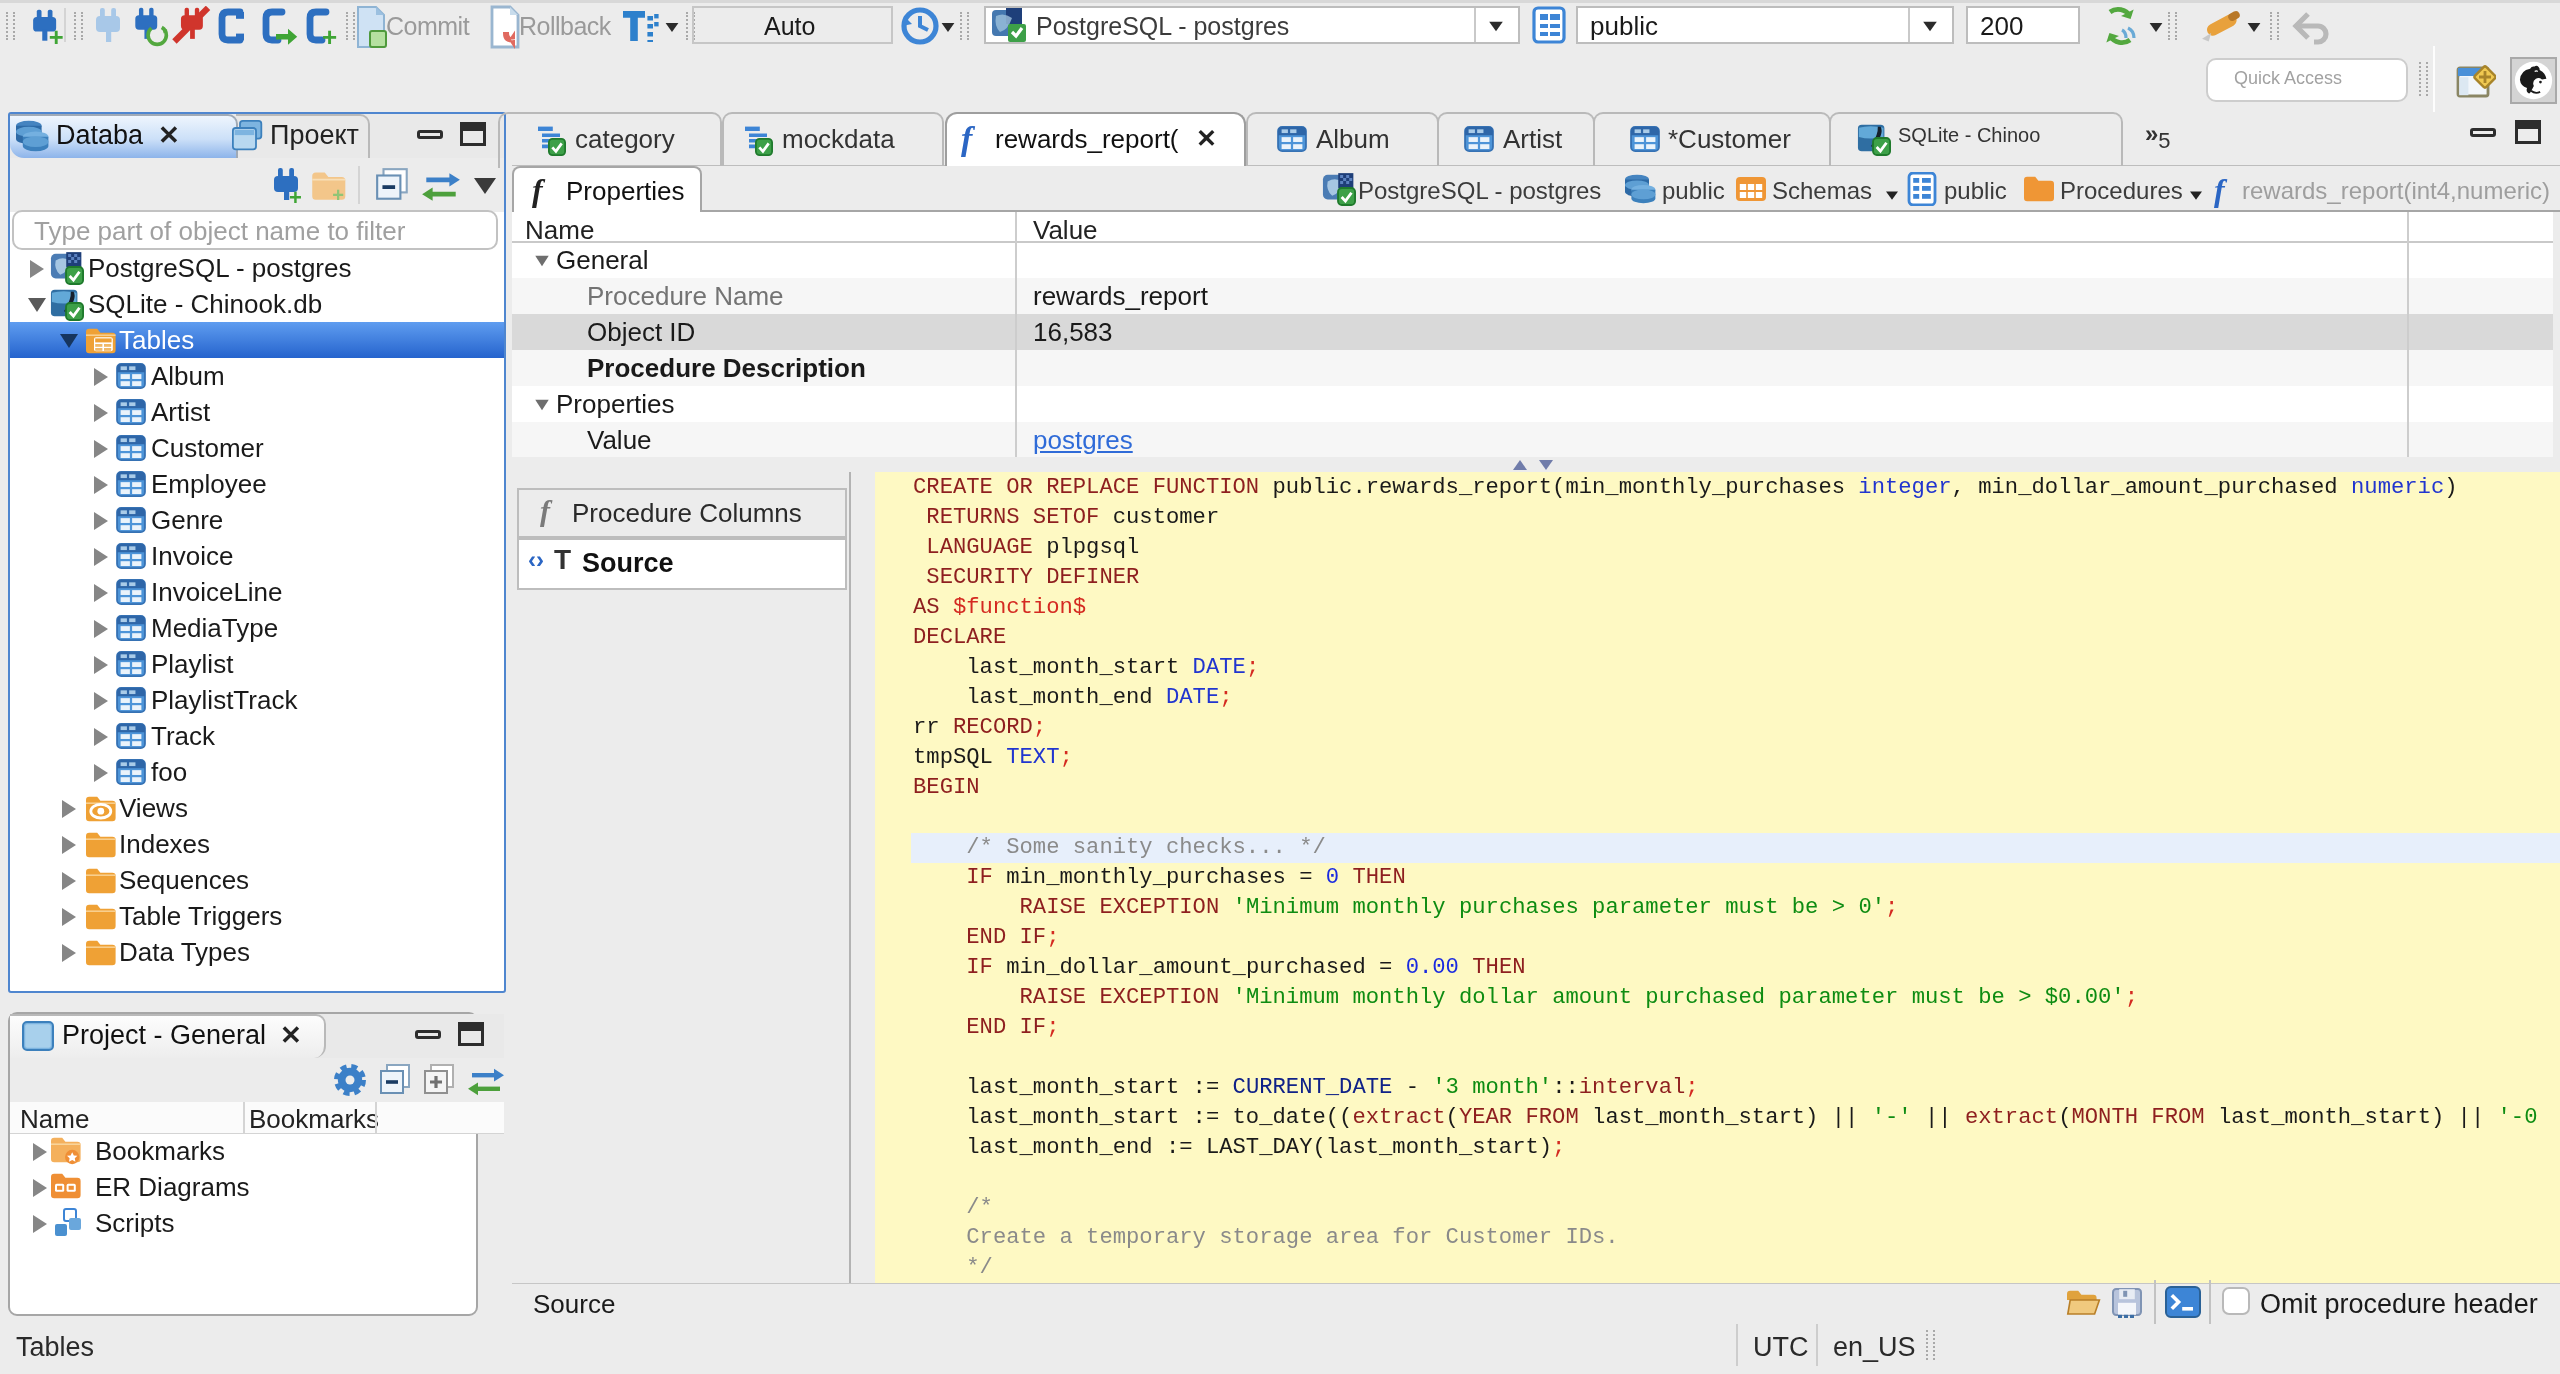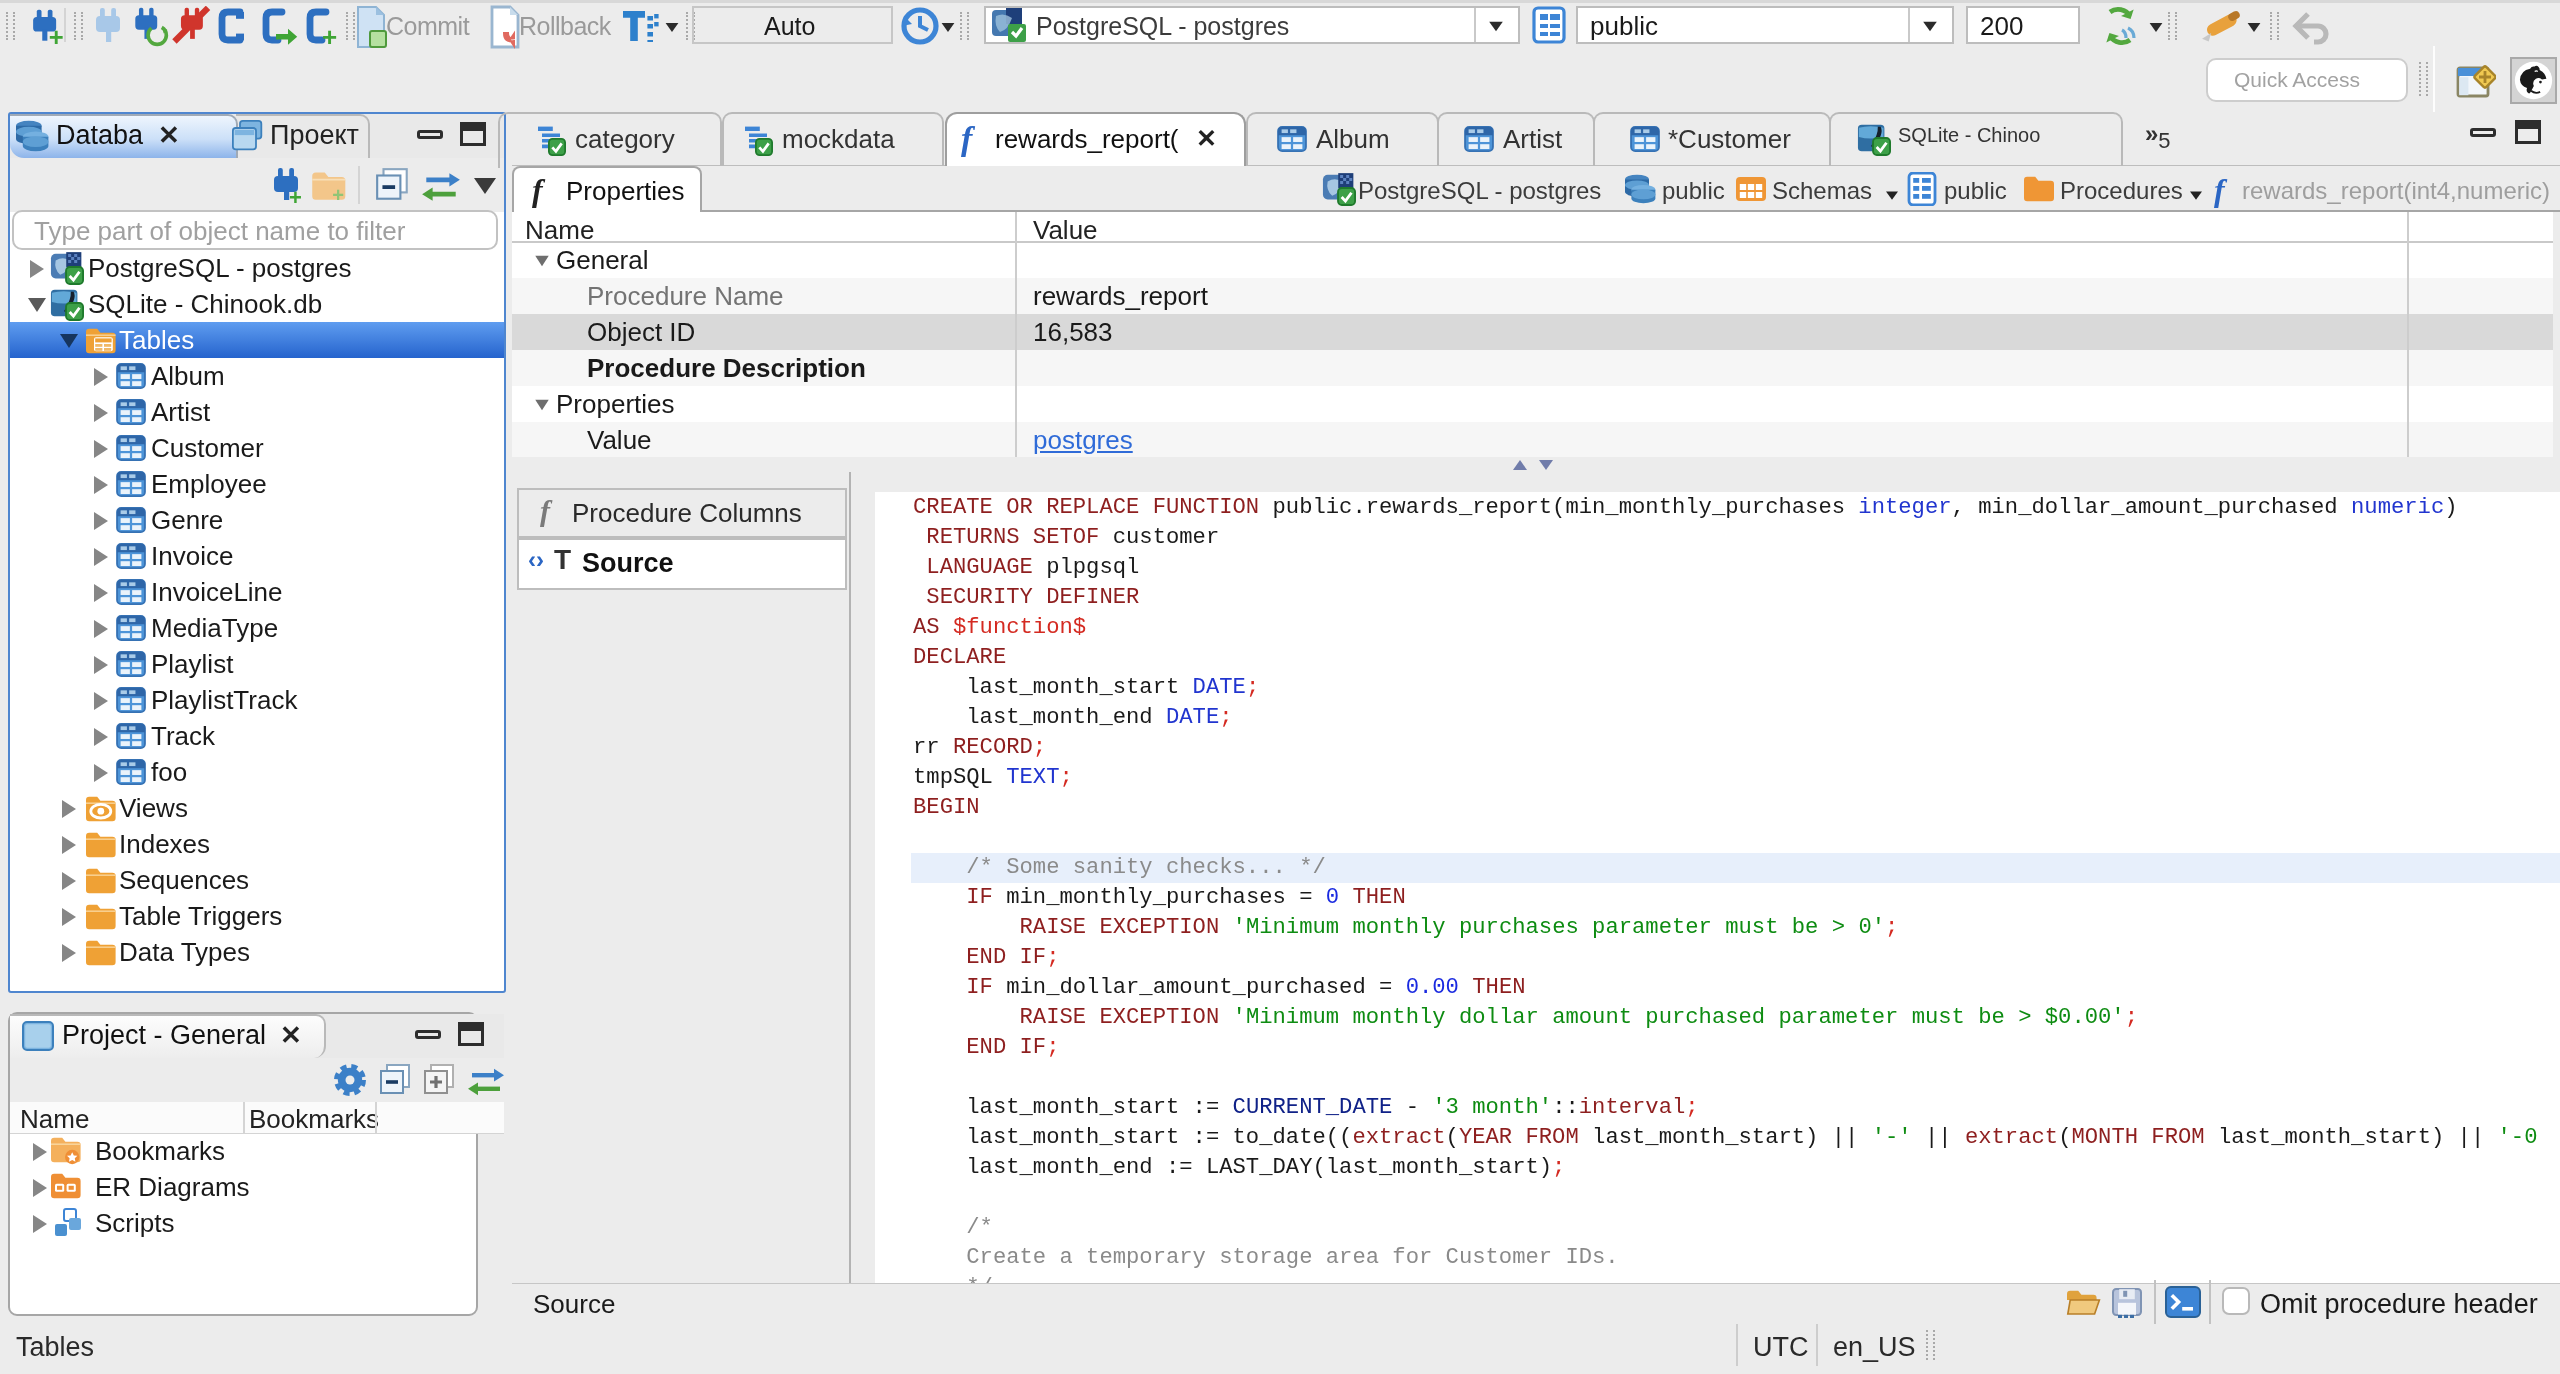--- a/index.html
+++ b/index.html
@@ -165,21 +165,21 @@
     </svg>
   <div class="tri-s" style="left:2246px;top:22px;transform:scale(0.8)"></div>
   <div class="dots" style="left:2270px;top:12px;height:28px"></div>
 
   <svg class="ab" style="left:2290px;top:6px" width="40" height="40" viewBox="0 0 20 20">
       <path d="M4 10h10a4 4 0 0 1 0 8h-2" fill="none" stroke="#b9b9b9" stroke-width="2.6"></path>
       <path d="M9 4l-6 6 6 6" fill="none" stroke="#b9b9b9" stroke-width="2.6"></path>
     </svg>
 
   <div class="ab" style="left:2206px;top:58px;width:202px;height:44px;border:2px solid #cdcdcd;border-radius:10px;background:#fff;box-sizing:border-box"></div>
-  <div class="tx" style="left:2234px;top:68px;font-size:21px;color:#a2a2a2">Quick Access</div>
+  <div class="tx" style="left:2234px;top:68px;font-size:18px;color:#a2a2a2">Quick Access</div>
   <div class="dots" style="left:2419px;top:62px;height:34px"></div>
   <div class="ab" style="left:2433px;top:46px;width:0;height:66px;border-left:2px solid #fdfdfd"></div>
 
   <svg class="ab" style="left:2456px;top:62px" width="40" height="40" viewBox="0 0 20 20">
       <rect x="1" y="3" width="15" height="14" rx="1" fill="#f2f6fa" stroke="#8a8664" stroke-width="1.4"></rect>
       <rect x="1" y="3" width="15" height="4" fill="#4a90d8"></rect>
       <rect x="1.6" y="7.6" width="4.6" height="9" fill="#dce8f2"></rect>
       <g transform="rotate(45 14.5 7.5)">
         <rect x="10.5" y="3.5" width="8" height="8" rx="1" fill="#f0c952" stroke="#a8842a" stroke-width="1.2"></rect>
       </g>
@@ -618,21 +618,21 @@
   <div class="ab" style="left:0;top:360px;width:339px;height:811px;background:#ececec;border-right:2px solid #b3b3b3;box-sizing:border-box">
     <div class="ab" style="left:5px;top:16px;width:330px;height:50px;border:2px solid #bdbdbd;box-sizing:border-box;background:#ececec"></div>
     <div class="tx f" style="left:28px;top:22px;font-size:30px;color:#7a7a7a">f</div>
     <div class="tx" style="left:60px;top:26px;font-size:26px;color:#2a2a2a">Procedure Columns</div>
     <div class="ab" style="left:5px;top:66px;width:330px;height:52px;border:2px solid #bdbdbd;box-sizing:border-box;background:#fff"></div>
     <div class="tx" style="left:16px;top:74px;font-size:24px;color:#2b66c4;font-weight:bold">‹›</div>
     <div class="tx" style="left:42px;top:72px;font-size:28px;color:#333;font-weight:bold">T</div>
     <div class="tx" style="left:70px;top:76px;font-size:27px;color:#111;font-weight:bold">Source</div>
   </div>
 
-  <div class="ab" style="left:363px;top:380px;width:1685px;height:811px;background:#ffffff;overflow:hidden">
+  <div class="ab" style="left:363px;top:360px;width:1685px;height:811px;background:#fef9c3;overflow:hidden">
     <div class="ab" style="left:36px;top:361px;width:1649px;height:30px;background:#e7effb"></div>
     <pre id="code" class="ab" style="left:38px;top:1px;margin:0;font-family:'Liberation Mono',monospace;font-size:22.2px;line-height:30px;color:#1a1a1a"><span class="k">CREATE OR REPLACE FUNCTION</span> public.rewards_report(min_monthly_purchases <span class="t">integer</span>, min_dollar_amount_purchased <span class="t">numeric</span>)
  <span class="k">RETURNS SETOF</span> customer
  <span class="k">LANGUAGE</span> plpgsql
  <span class="k">SECURITY DEFINER</span>
 <span class="k">AS</span> <span class="r">$function$</span>
 <span class="k">DECLARE</span>
     last_month_start <span class="t">DATE</span><span class="r">;</span>
     last_month_end <span class="t">DATE</span><span class="r">;</span>
 rr <span class="k">RECORD</span><span class="r">;</span>

